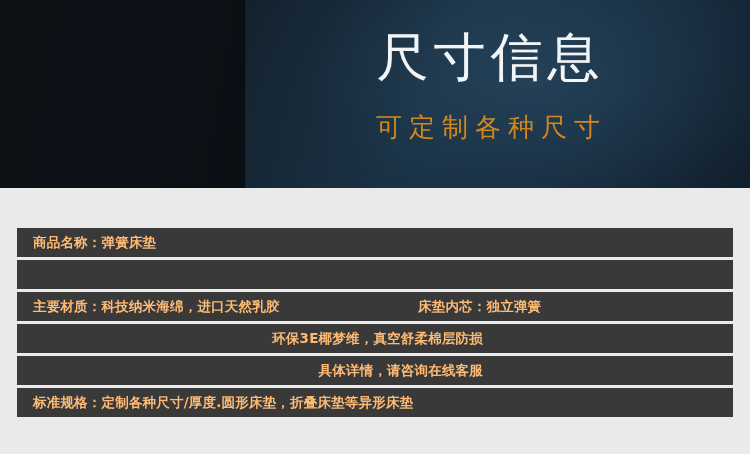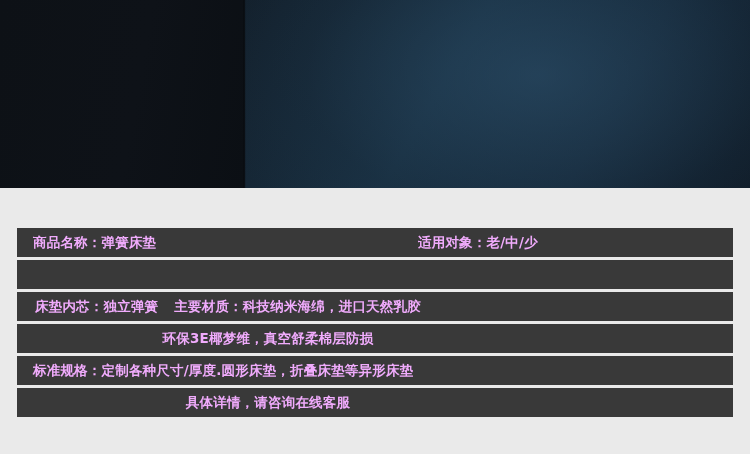--- a/index.html
+++ b/index.html
@@ -104,84 +104,87 @@
     height: 29px;
     margin-bottom: 3px;
     background: #393939;
     display: flex;
     align-items: center;
   }
   .spec-row:last-child {
     margin-bottom: 0;
   }
   .cell {
-    color: #f0abfc;
+    color: #fdba74;
     font-size: 13.5px;
     font-weight: 700;
     letter-spacing: 0.2px;
     white-space: nowrap;
   }
   .cell-left {
     padding-left: 16px;
     width: 383px;
     box-sizing: border-box;
   }
   .cell-right {
     padding-left: 18px;
     box-sizing: border-box;
   }
   .cell-center {
     width: 100%;
-    text-align: center;
+    text-align: right;
     padding-right: 250px;
     box-sizing: border-box;
     padding-left: 36px;
   }
   .cell-full {
     padding-left: 16px;
     box-sizing: border-box;
   }
   .label { font-weight: 700; }
   .value { font-weight: 700; }
 </style>
 </head>
 <body>
 
 <div class="page">
 
   <div class="hero">
     <div class="hero-left"></div>
     <div class="hero-right"></div>
     <div class="hero-seam"></div>
+    <div class="hero-titles">
+      <div class="hero-title">尺寸信息</div>
+      <div class="hero-subtitle">可定制各种尺寸</div>
+    </div>
   </div>
 
   <div class="spec-area">
     <div class="spec-table">
 
       <div class="spec-row">
         <div class="cell cell-left"><span class="label">商品名称：</span><span class="value">弹簧床垫</span></div>
-        <div class="cell cell-right"><span class="label">适用对象：</span><span class="value">老/中/少</span></div>
       </div>
 
       <div class="spec-row">
       </div>
 
       <div class="spec-row">
+        <div class="cell cell-left"><span class="label">主要材质：</span><span class="value">科技纳米海绵，进口天然乳胶</span></div>
         <div class="cell cell-right"><span class="label">床垫内芯：</span><span class="value">独立弹簧</span></div>
-        <div class="cell cell-left"><span class="label">主要材质：</span><span class="value">科技纳米海绵，进口天然乳胶</span></div>
       </div>
 
       <div class="spec-row">
         <div class="cell cell-center">环保3E椰梦维，真空舒柔棉层防损</div>
       </div>
 
       <div class="spec-row">
-        <div class="cell cell-full"><span class="label">标准规格：</span><span class="value">定制各种尺寸/厚度.圆形床垫，折叠床垫等异形床垫</span></div>
+        <div class="cell cell-center">具体详情，请咨询在线客服</div>
       </div>
 
       <div class="spec-row">
-        <div class="cell cell-center">具体详情，请咨询在线客服</div>
+        <div class="cell cell-full"><span class="label">标准规格：</span><span class="value">定制各种尺寸/厚度.圆形床垫，折叠床垫等异形床垫</span></div>
       </div>
 
     </div>
   </div>
 
 </div>
 
 </body></html>

